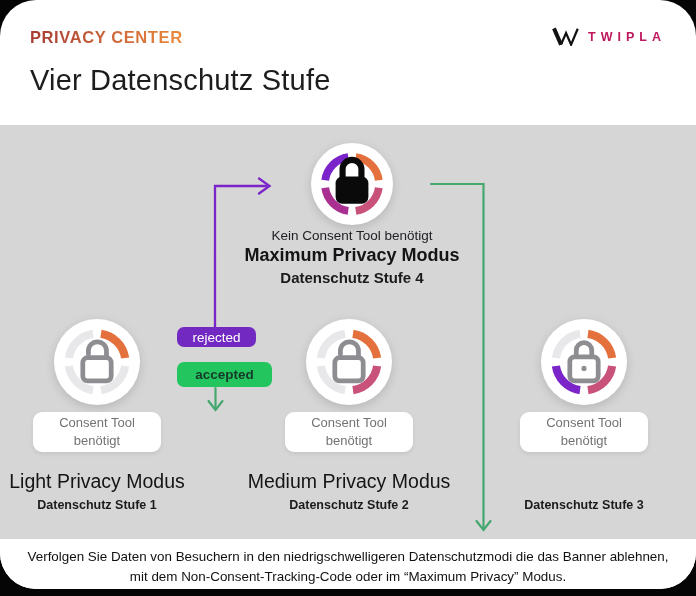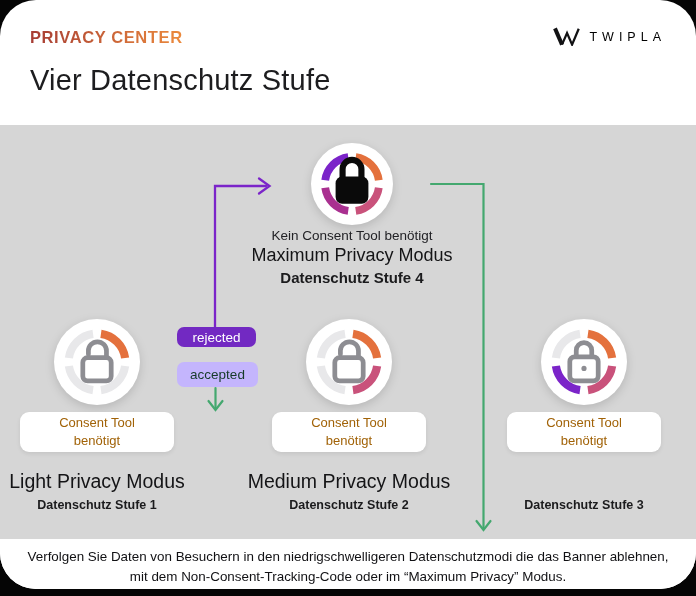--- a/index.html
+++ b/index.html
@@ -3,44 +3,44 @@
 <meta charset="utf-8">
 <style>
   html,body{margin:0;padding:0;background:#050505;}
   body{width:696px;height:596px;position:relative;font-family:"Liberation Sans","DejaVu Sans",sans-serif;}
   .card{position:absolute;left:0;top:0;width:696px;height:589px;background:#ffffff;border-radius:36px;overflow:hidden;}
 
   
   .eyebrow{position:absolute;left:30px;top:28px;font-size:16.5px;font-weight:700;letter-spacing:.6px;
     background:linear-gradient(90deg,#A63C34 0%,#EC8A3C 100%);-webkit-background-clip:text;background-clip:text;color:transparent;}
   .logo{position:absolute;right:30px;top:27px;display:flex;align-items:center;gap:9px;}
-  .logo .brand{font-size:12.5px;font-weight:400;letter-spacing:5px;color:#000000;}
+  .logo .brand{font-size:12.5px;font-weight:700;letter-spacing:5px;color:#be185d;}
   .page-title{position:absolute;left:30px;top:64px;margin:0;font-size:29px;font-weight:500;color:#1d1d1f;letter-spacing:.2px;}
 
   
   .panel{position:absolute;left:0;top:125px;width:696px;height:414px;background:#D6D6D6;}
   .arrows{position:absolute;left:0;top:0;width:696px;height:414px;pointer-events:none;}
 
   .ring-icon{position:absolute;filter:drop-shadow(0 3px 5px rgba(0,0,0,.14));}
   .max-icon{left:311px;top:18px;width:82px;height:82px;}
   .centered{position:absolute;text-align:center;}
   .max-caption{left:202px;top:103px;width:300px;font-size:13.5px;color:#222226;}
-  .max-title{left:152px;top:120px;width:400px;font-size:18px;font-weight:400;color:#141416;}
+  .max-title{left:152px;top:120px;width:400px;font-size:18px;font-weight:700;color:#141416;}
   .max-sub{left:202px;top:144px;width:300px;font-size:15px;font-weight:700;color:#1b1b1d;}
 
   .flow-badge{position:absolute;display:flex;align-items:center;justify-content:center;border-radius:7px;font-size:13.5px;}
   .badge-rejected{left:177px;top:202px;width:79px;height:20px;background:#7229C2;color:#ffffff;}
-  .badge-accepted{left:177px;top:237px;width:81px;height:25px;background:#c4b5fd;color:#163A28;}
+  .badge-accepted{left:177px;top:237px;width:95px;height:25px;background:#22c55e;color:#163A28;font-weight:bold;}
 
   .mode{position:absolute;top:0;width:220px;height:414px;}
   .mode-light{left:-13px;} .mode-medium{left:239px;} .mode-gdpr{left:474px;}
   .mode .ring-icon{left:50%;top:194px;width:86px;height:86px;transform:translateX(-50%);}
-  .consent-note{position:absolute;left:50%;top:287px;transform:translateX(-50%);width:154px;min-height:40px;
+  .consent-note{position:absolute;left:50%;top:287px;transform:translateX(-50%);width:128px;min-height:40px;
     background:#ffffff;border-radius:9px;display:flex;align-items:center;justify-content:center;text-align:center;
-    font-size:13px;line-height:1.35;color:#a16207;white-space:pre-line;box-shadow:0 2px 4px rgba(0,0,0,.08);}
+    font-size:13px;line-height:1.35;color:#737373;white-space:pre-line;box-shadow:0 2px 4px rgba(0,0,0,.08);}
   .mode-title{left:0;top:345px;width:100%;font-size:19.5px;font-weight:500;color:#141416;}
   .mode-sub{left:0;top:373px;width:100%;font-size:12.5px;font-weight:700;color:#1b1b1d;}
 
   
   .footer{position:absolute;left:0;top:539px;width:696px;height:50px;background:#ffffff;}
   .footer p{margin:8px auto 0;max-width:648px;text-align:center;font-size:13.4px;line-height:1.5;color:#111114;}
 </style>
 </head>
 <body>
 

